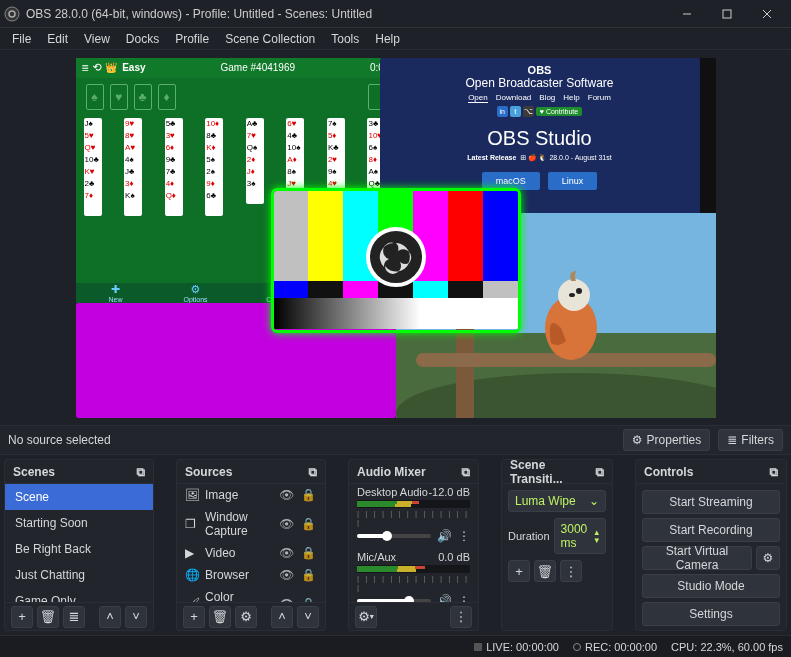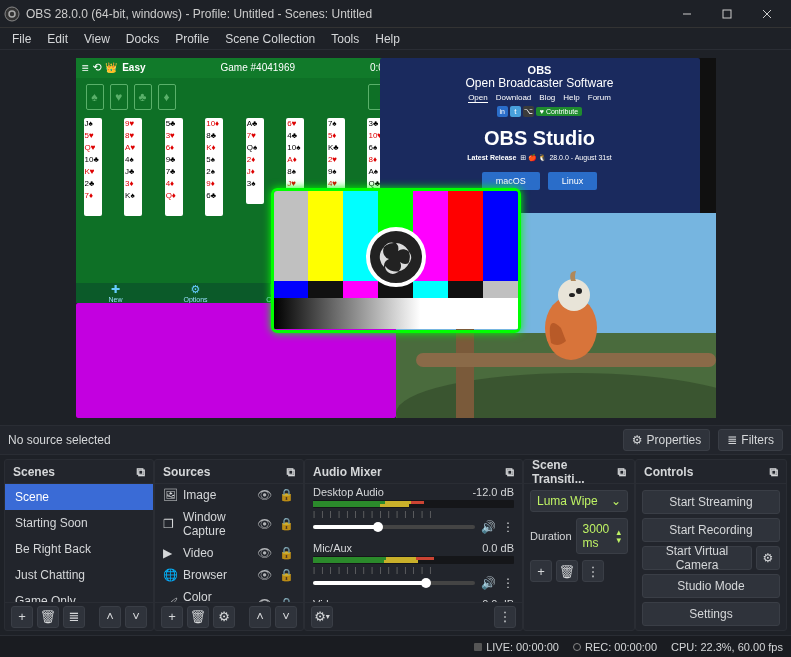--- a/index.html
+++ b/index.html
@@ -8,21 +8,21 @@
 .titlebar .icon { width: 16px; height: 16px; margin-right: 6px; }
 .titlebar .title { flex: 1; font-size: 12px; color: #ccc; }
 .titlebar .winbtn { width: 40px; height: 28px; display: flex; align-items: center; justify-content: center; cursor: pointer; }
 .menubar { height: 22px; display: flex; align-items: center; padding: 0 4px; background: #1e2127; border-bottom: 1px solid #2a2d34; }
 .menubar .mitem { padding: 2px 8px; cursor: pointer; font-size: 12px; }
 .preview { flex: 1; background: #1e2127; display: flex; align-items: center; justify-content: center; position: relative; }
 .canvas { width: 640px; height: 360px; position: relative; background: #101010; }
 .srcbar { height: 30px; background: #22252c; display: flex; align-items: center; padding: 0 8px; gap: 8px; border-top: 1px solid #2a2d34; border-bottom: 1px solid #2a2d34; }
 .srcbar .lbl { flex: 0 0 auto; margin-right: auto; }
 .btn { background: #2f333b; border: 1px solid #3a3e46; color: #d5d7d9; padding: 3px 8px; border-radius: 3px; cursor: pointer; font-size: 12px; display: inline-flex; align-items: center; gap: 4px; }
-.docks { height: 180px; display: flex; gap: 0; padding: 4px; background: #1e2127; justify-content: flex-end; }
+.docks { height: 180px; display: flex; gap: 22px; padding: 4px; background: #1e2127; justify-content: flex-end; }
 .dock { background: #22252c; border: 1px solid #2a2d34; border-radius: 3px; display: flex; flex-direction: column; overflow: hidden; }
 .dock-hdr { height: 24px; display: flex; align-items: center; padding: 0 8px; font-weight: bold; font-size: 12px; border-bottom: 1px solid #2a2d34; }
 .dock-hdr .pop { margin-left: auto; cursor: pointer; }
 .dock-body { flex: 1; overflow: hidden; }
 .dock-foot { height: 28px; display: flex; align-items: center; gap: 4px; padding: 0 6px; border-top: 1px solid #2a2d34; }
 .ibtn { width: 22px; height: 22px; background: #2f333b; border: 1px solid #3a3e46; border-radius: 3px; display: flex; align-items: center; justify-content: center; cursor: pointer; font-size: 13px; }
 .list-item { padding: 6px 10px; cursor: pointer; font-size: 12px; }
 .list-item.sel { background: #3a6bd6; color: #fff; }
 .src-row { display: flex; align-items: center; padding: 4px 8px; gap: 6px; cursor: pointer; font-size: 12px; }
 .src-row .sic { width: 14px; display: inline-flex; }
@@ -228,21 +228,21 @@
           <span>Blog</span>
           <span>Help</span>
           <span>Forum</span>
         </div>
         <div style="display:flex;justify-content:center;gap:2px;align-items:center;margin-bottom:4px">
           <span style="width:11px;height:11px;background:#2a6dc9;border-radius:2px;font-size:7px;line-height:11px">in</span>
           <span style="width:11px;height:11px;background:#48a0dc;border-radius:2px;font-size:8px;line-height:11px">t</span>
           <span style="width:11px;height:11px;background:#3b3b3b;border-radius:2px;font-size:8px;line-height:11px">⌥</span>
           <span style="background:#1f8c2e;border-radius:2px;font-size:7px;padding:1px 4px">♥ <span>Contribute</span></span>
         </div>
-        <div style="font-weight:700;font-size:20px;margin:10px 0 4px 0">OBS Studio</div>
+        <div style="font-weight:400;font-size:20px;margin:10px 0 4px 0">OBS Studio</div>
         <div style="font-size:7px"><b>Latest Release</b> &nbsp;⊞ 🍎 🐧 <span>28.0.0 - August 31st</span></div>
         <div style="display:flex;justify-content:center;gap:8px;margin-top:10px">
           <div style="background:#2a6dc9;padding:4px 14px;border-radius:2px;font-size:9px">macOS</div>
           <div style="background:#2a6dc9;padding:4px 14px;border-radius:2px;font-size:9px">Linux</div>
         </div>
       </div>
     </div>
 
     <div class="pv-card pv-bird">
       

